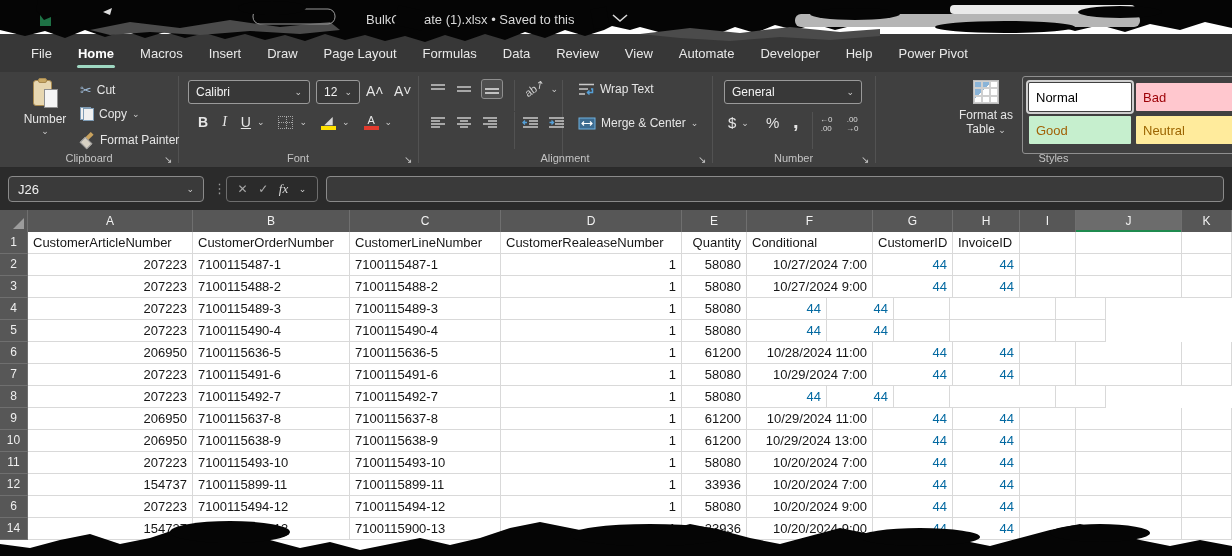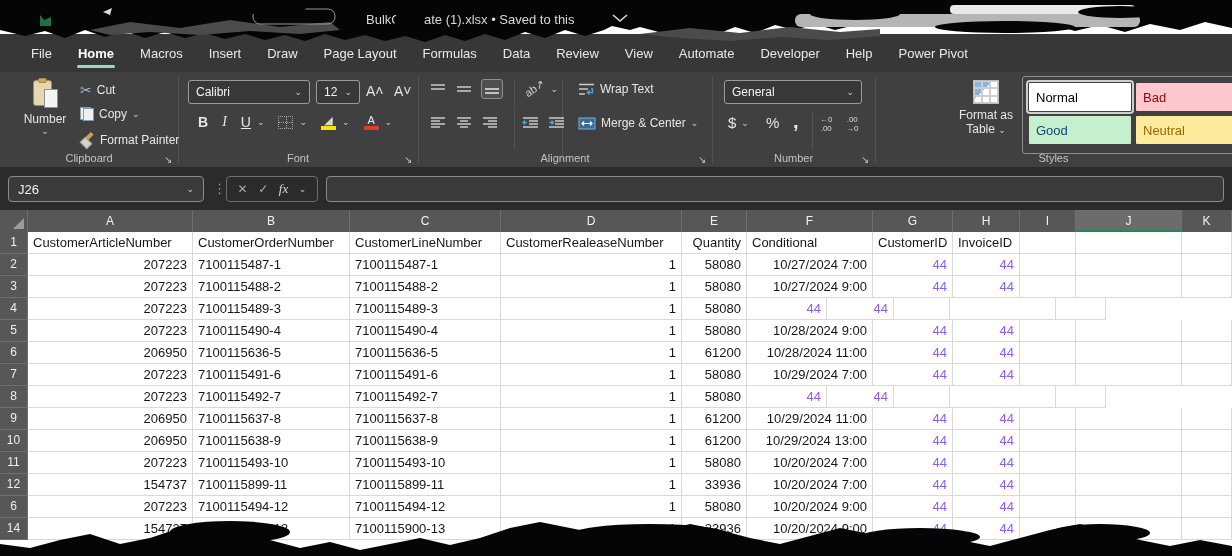--- a/index.html
+++ b/index.html
@@ -103,21 +103,21 @@
             line-height:21px; border-right:1px solid #6f6f6f; border-bottom:1px solid #6f6f6f; flex:none; }
   .colhdr { background:#575757; color:#f2f2f2; font-size:12px; text-align:center; line-height:22px;
             border-right:1px solid #6f6f6f; flex:none; height:22px; }
   .colhdr.sel { background:#6c6c6c; box-shadow:inset 0 -2px 0 #1f8a4f; }
   .corner { width:28px; height:22px; background:#575757; border-right:1px solid #6f6f6f; position:relative; flex:none; }
   .corner::after { content:""; position:absolute; right:3px; bottom:3px; width:0; height:0;
                    border-left:11px solid transparent; border-bottom:11px solid #9c9c9c; }
   .cell { border-right:1px solid #d9d9d9; border-bottom:1px solid #d9d9d9; padding:0 5px;
           line-height:21px; color:#161616; overflow:hidden; white-space:nowrap; flex:none; }
   .cell.num { text-align:right; }
-  .cell.dim { color:#8b5cf6; }
+  .cell.dim { color:#0369a1; }
   .c0{width:165px}.c1{width:157px}.c2{width:151px}.c3{width:181px}.c4{width:65px}
   .c5{width:126px}.c6{width:80px}.c7{width:67px}.c8{width:56px}.c9{width:106px}.c10{width:50px}
 
   
   .titlebar { position:absolute; top:0; left:0; width:1232px; height:46px; z-index:5; pointer-events:none; }
   .fname { position:absolute; top:12px; color:#d8d8d8; font-size:13px; white-space:nowrap; }
   .tearblob { position:absolute; background:#050505; }
   .bottear { position:absolute; bottom:0; left:0; width:1232px; height:46px; z-index:5; pointer-events:none; }
 </style>
 </head>
@@ -316,21 +316,21 @@
           <span></span>
           <span></span>
           <span></span>
           <span></span>
       </span>
       <span class="lbl"><span>Format as Table</span> <span class="chev">⌄</span></span>
     </div>
     <div class="gallery">
         <div class="chip sel" style="background: rgb(255, 255, 255); color: rgb(0, 0, 0);">Normal</div>
         <div class="chip" style="background: rgb(255, 199, 206); color: rgb(156, 0, 6);">Bad</div>
-        <div class="chip" style="background: rgb(198, 239, 206); color: #0c4a6e;">Good</div>
+        <div class="chip" style="background: rgb(198, 239, 206); color: #a16207;">Good</div>
         <div class="chip" style="background: rgb(255, 235, 156); color: rgb(156, 101, 0);">Neutral</div>
       </div>
     <div class="glabel" style="left:875px; width:357px">Styles</div>
   </div>
 
   <div class="fbar">
     <div class="namebox">
       <span>J26</span>
       <span class="chev">⌄</span>
     </div>
@@ -415,21 +415,20 @@
           <div class="cell c9"></div>
           <div class="cell c10"></div>
         </div>
         <div class="grow">
           <div class="rowhdr">5</div>
           <div class="cell c0 num">207223</div>
           <div class="cell c1">7100115490-4</div>
           <div class="cell c2">7100115490-4</div>
           <div class="cell c3 num">1</div>
           <div class="cell c4 num">58080</div>
-          <div class="cell c5 num">10/28/2024 9:00</div>
           <div class="cell c6 num dim">44</div>
           <div class="cell c7 num dim">44</div>
           <div class="cell c8"></div>
           <div class="cell c9"></div>
           <div class="cell c10"></div>
         </div>
         <div class="grow">
           <div class="rowhdr">6</div>
           <div class="cell c0 num">206950</div>
           <div class="cell c1">7100115636-5</div>

